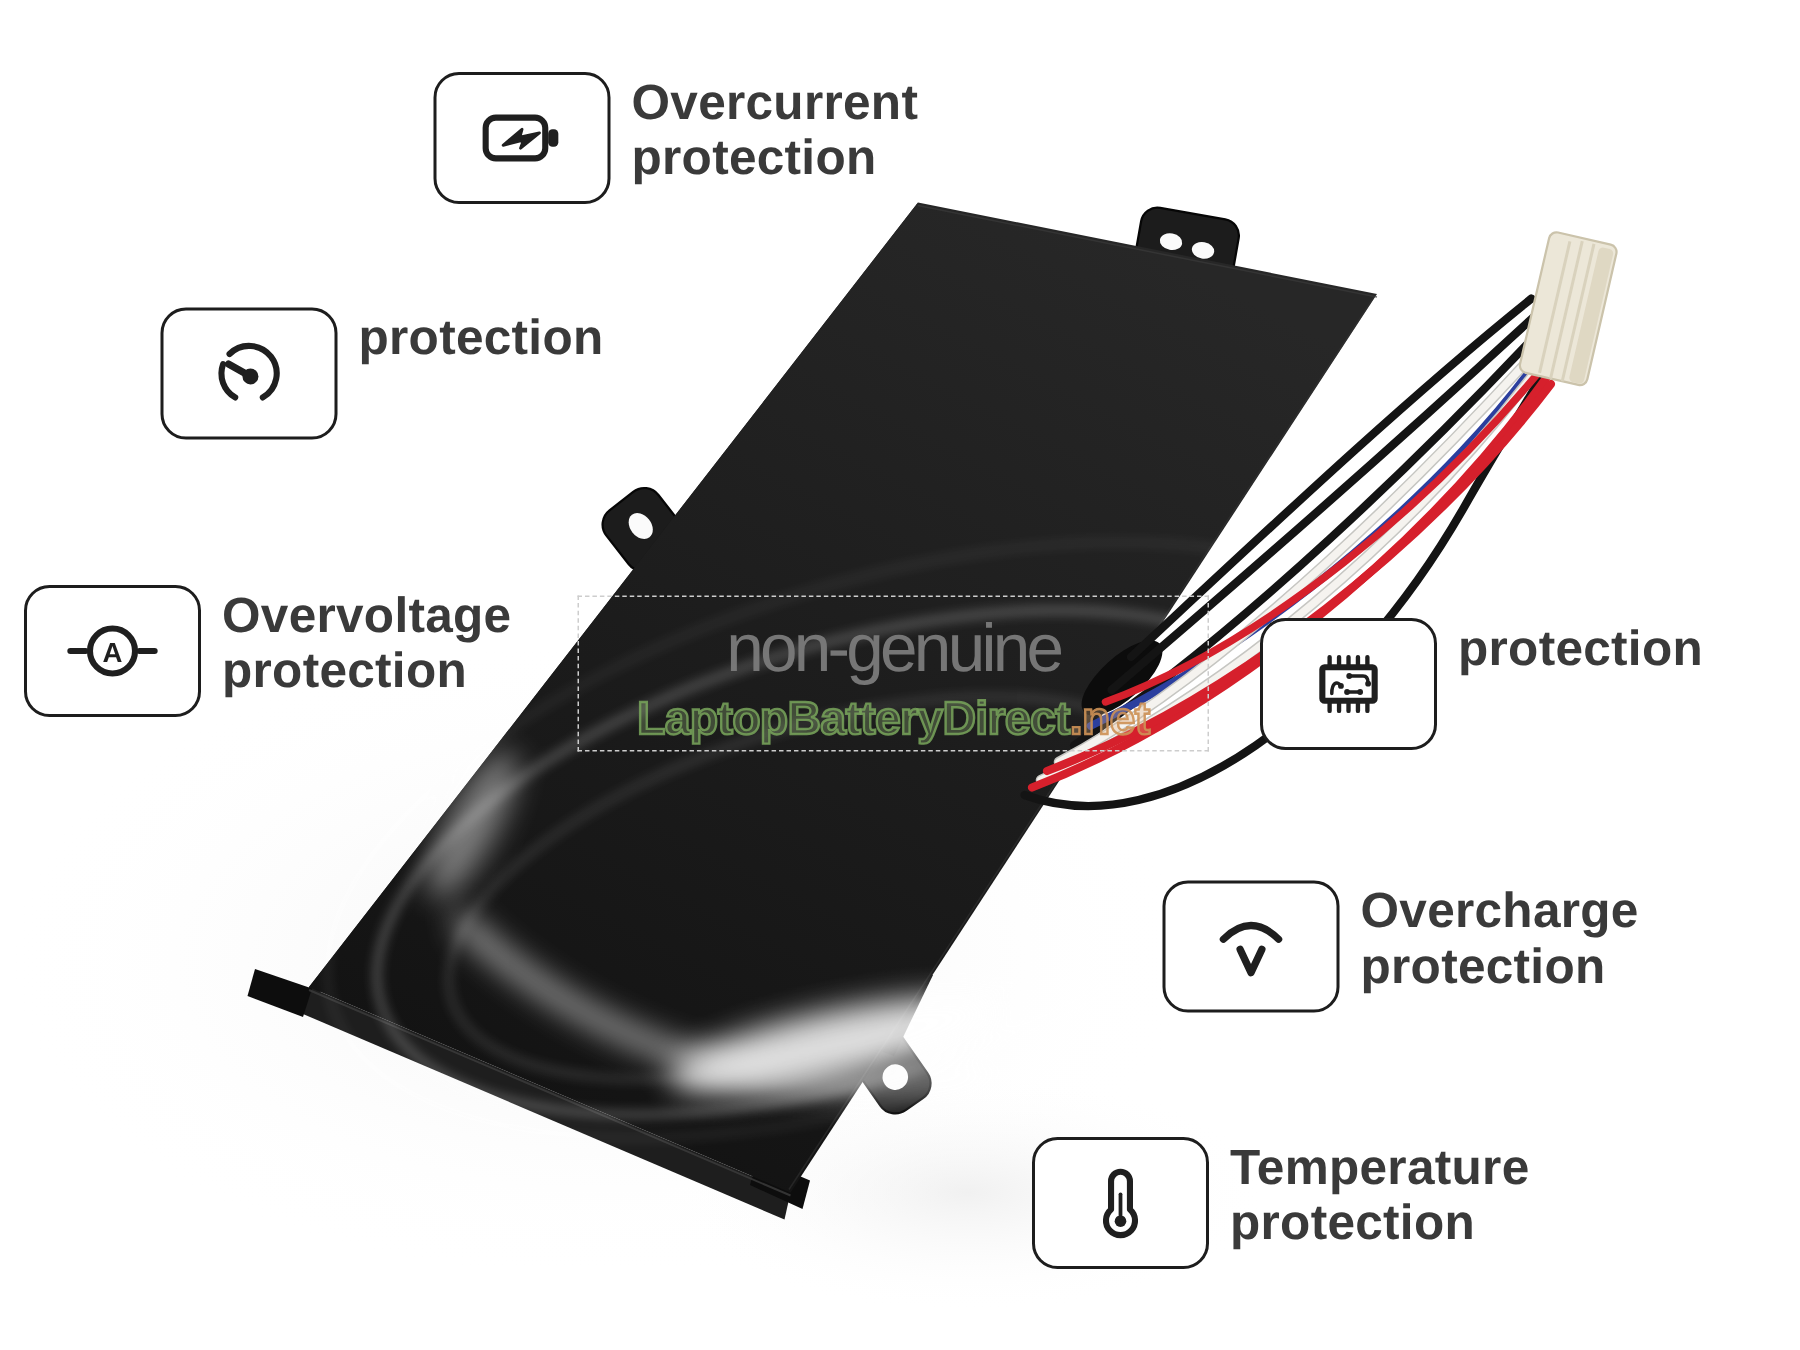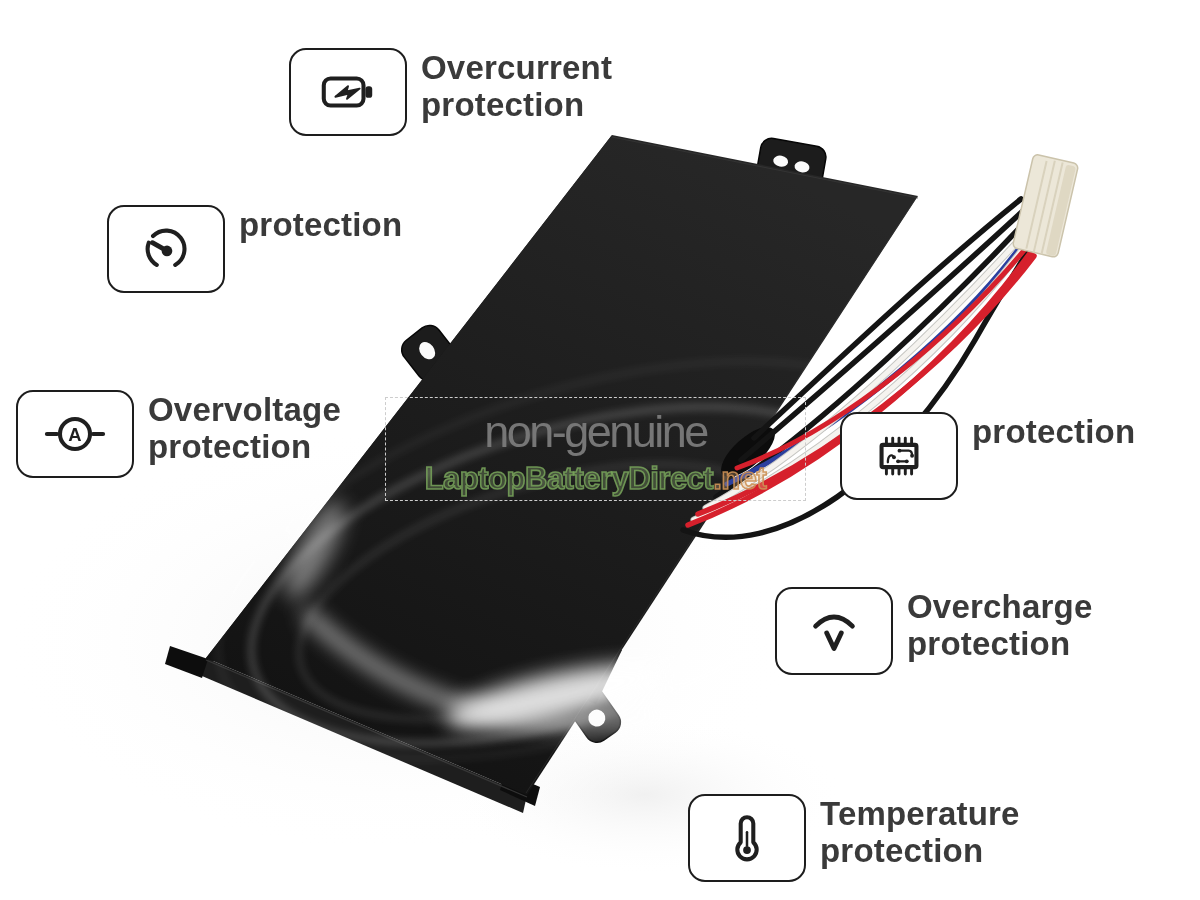--- a/index.html
+++ b/index.html
@@ -16,21 +16,21 @@
   .feature{position:absolute;display:flex;align-items:flex-start;}
   .icon-box{width:114px;height:84px;background:#fff;border:2.5px solid var(--outline);
             border-radius:17px;display:flex;align-items:center;justify-content:center;flex:0 0 auto;}
   .labels{margin-left:14px;padding-top:1px;font-weight:bold;font-size:33px;line-height:37px;
           color:var(--label-text);letter-spacing:0.2px;white-space:nowrap;}
   .f0{left:289px;top:48px}
   .f1{left:107px;top:205px}
   .f2{left:16px;top:390px}
   .f3{left:840px;top:412px}
   .f4{left:775px;top:587px}
-  .f5{left:688px;top:794px}
+  .f5{left:688px;top:758px}
 
   
   .watermark{position:absolute;left:385px;top:397px;width:421px;height:104px;box-sizing:border-box;
              border:1px dashed var(--dashed-border);display:flex;flex-direction:column;align-items:center;
              padding-top:5px;pointer-events:none;}
   .wm-line1{font-weight:normal;font-size:45px;line-height:58px;letter-spacing:-2.5px;
             color:var(--watermark-gray);opacity:.95;}
   .wm-line2{margin-top:3px;font-weight:bold;font-size:31px;line-height:30px;letter-spacing:-0.5px;white-space:nowrap;}
   .wm-site{color:rgba(160,200,130,0.28);-webkit-text-stroke:1.6px rgba(120,165,90,0.85);}
   .wm-net{color:rgba(225,180,130,0.30);-webkit-text-stroke:1.6px rgba(205,145,85,0.9);}

